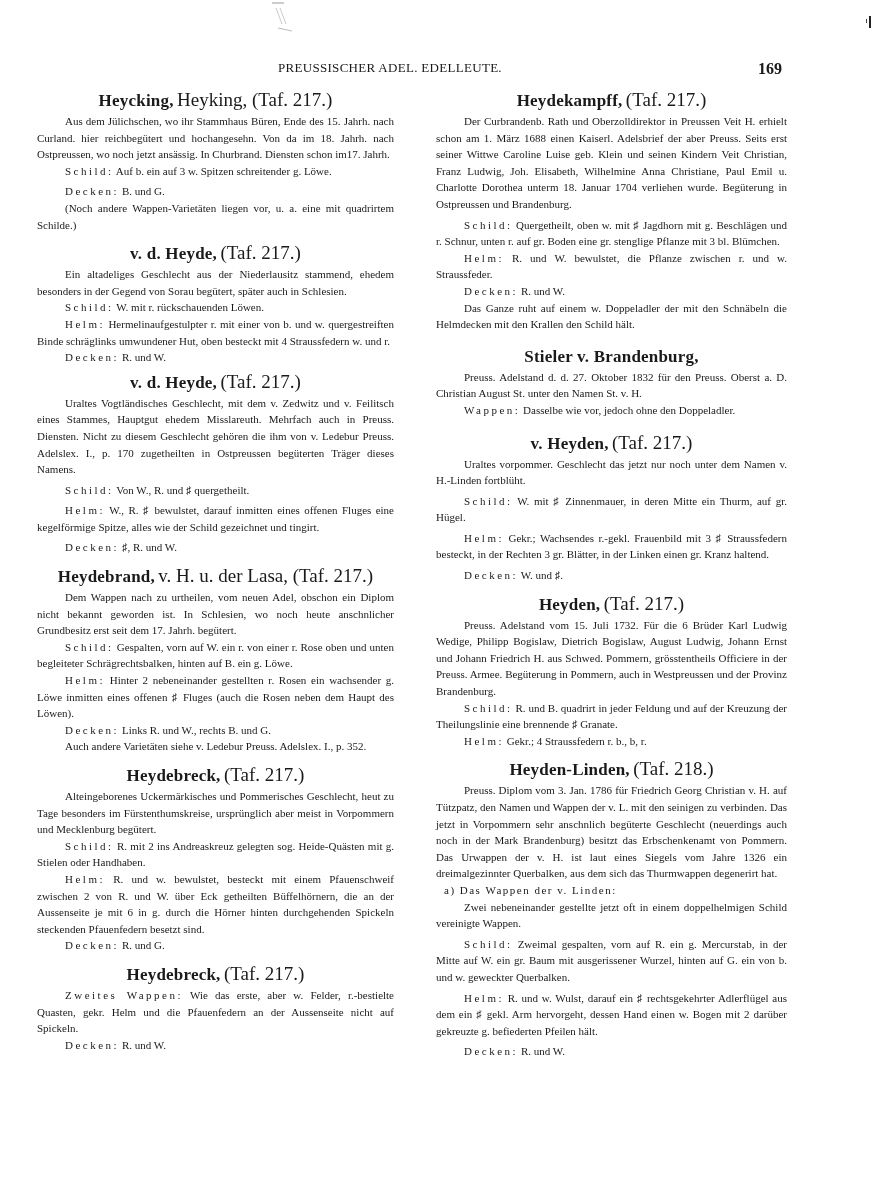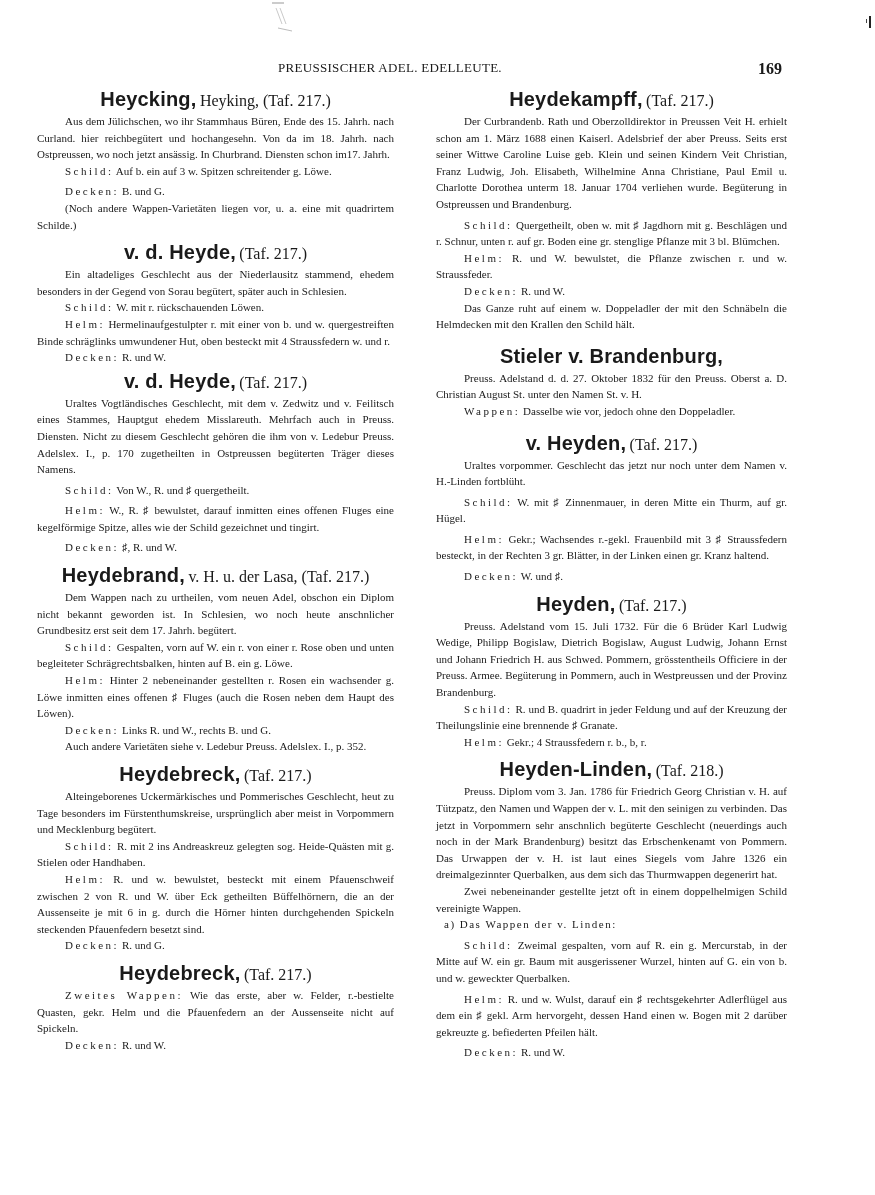--- a/index.html
+++ b/index.html
@@ -21,24 +21,24 @@
   }
   .column { position: absolute; top: 90px; }
   .col-left { left: 37px; width: 357px; }
   .col-right { left: 428px; width: 351px; margin-left: 8px; }
   .entry { margin: 0 0 6px 0; }
   .entry-title {
     text-align: center; margin: 0 0 2px 0; line-height: 19px;
     font-family: "Liberation Serif", serif; font-size: 13.5px;
   }
   .entry-name {
-    font-family: Liberation Sans, sans-serif; font-weight: bold; font-size: 20px;
+    font-family: Liberation Serif, serif; font-weight: bold; font-size: 17px;
     letter-spacing: 0.2px;
   }
-  .entry-sub { font-size: 16px; }
+  .entry-sub { font-size: 19px; }
   p.txt {
     margin: 0; text-align: justify;
     font-family: Liberation Serif, serif; font-size: 11px; line-height: 16.6px;
     text-indent: 28px;
   }
   .lbl { letter-spacing: 2.5px; }
   .gap { height: 4px; }
   .mark-top {
     position: absolute; left: 270px; top: 2px; width: 30px; height: 30px;
   }
@@ -193,22 +193,22 @@
     <p class="txt"><span class="lbl">Helm:</span> <span>Gekr.; 4 Straussfedern r. b., b, r.</span></p>
   </div>
   <div class="gap"></div>
 
   <div class="entry">
     <div class="entry-title">
       <span class="entry-name">Heyden-Linden,</span>
       <span class="entry-sub">(Taf. 218.)</span>
     </div>
     <p class="txt"><span>Preuss. Diplom vom 3. Jan. 1786 für Friedrich Georg Christian v. H. auf Tützpatz, den Namen und Wappen der v. L. mit den seinigen zu verbinden. Das jetzt in Vorpommern sehr anschnlich begüterte Geschlecht (neuerdings auch noch in der Mark Brandenburg) besitzt das Erbschenkenamt von Pommern. Das Urwappen der v. H. ist laut eines Siegels vom Jahre 1326 ein dreimalgezinnter Querbalken, aus dem sich das Thurmwappen degenerirt hat.</span></p>
+    <p class="txt" style="text-indent:8px"><span class="lbl" style="letter-spacing:1.5px">a) Das Wappen der v. Linden:</span></p>
     <p class="txt"><span>Zwei nebeneinander gestellte jetzt oft in einem doppelhelmigen Schild vereinigte Wappen.</span></p>
-    <p class="txt" style="text-indent:8px"><span class="lbl" style="letter-spacing:1.5px">a) Das Wappen der v. Linden:</span></p>
     <div class="gap"></div>
     <p class="txt"><span class="lbl">Schild:</span> <span>Zweimal gespalten, vorn auf R. ein g. Mercurstab, in der Mitte auf W. ein gr. Baum mit ausgerissener Wurzel, hinten auf G. ein von b. und w. geweckter Querbalken.</span></p>
     <div class="gap"></div>
     <p class="txt"><span class="lbl">Helm:</span> <span>R. und w. Wulst, darauf ein ♯ rechtsgekehrter Adlerflügel aus dem ein ♯ gekl. Arm hervorgeht, dessen Hand einen w. Bogen mit 2 darüber gekreuzte g. befiederten Pfeilen hält.</span></p>
     <div class="gap"></div>
     <p class="txt"><span class="lbl">Decken:</span> <span>R. und W.</span></p>
   </div>
 </div>
 
 </body></html>

